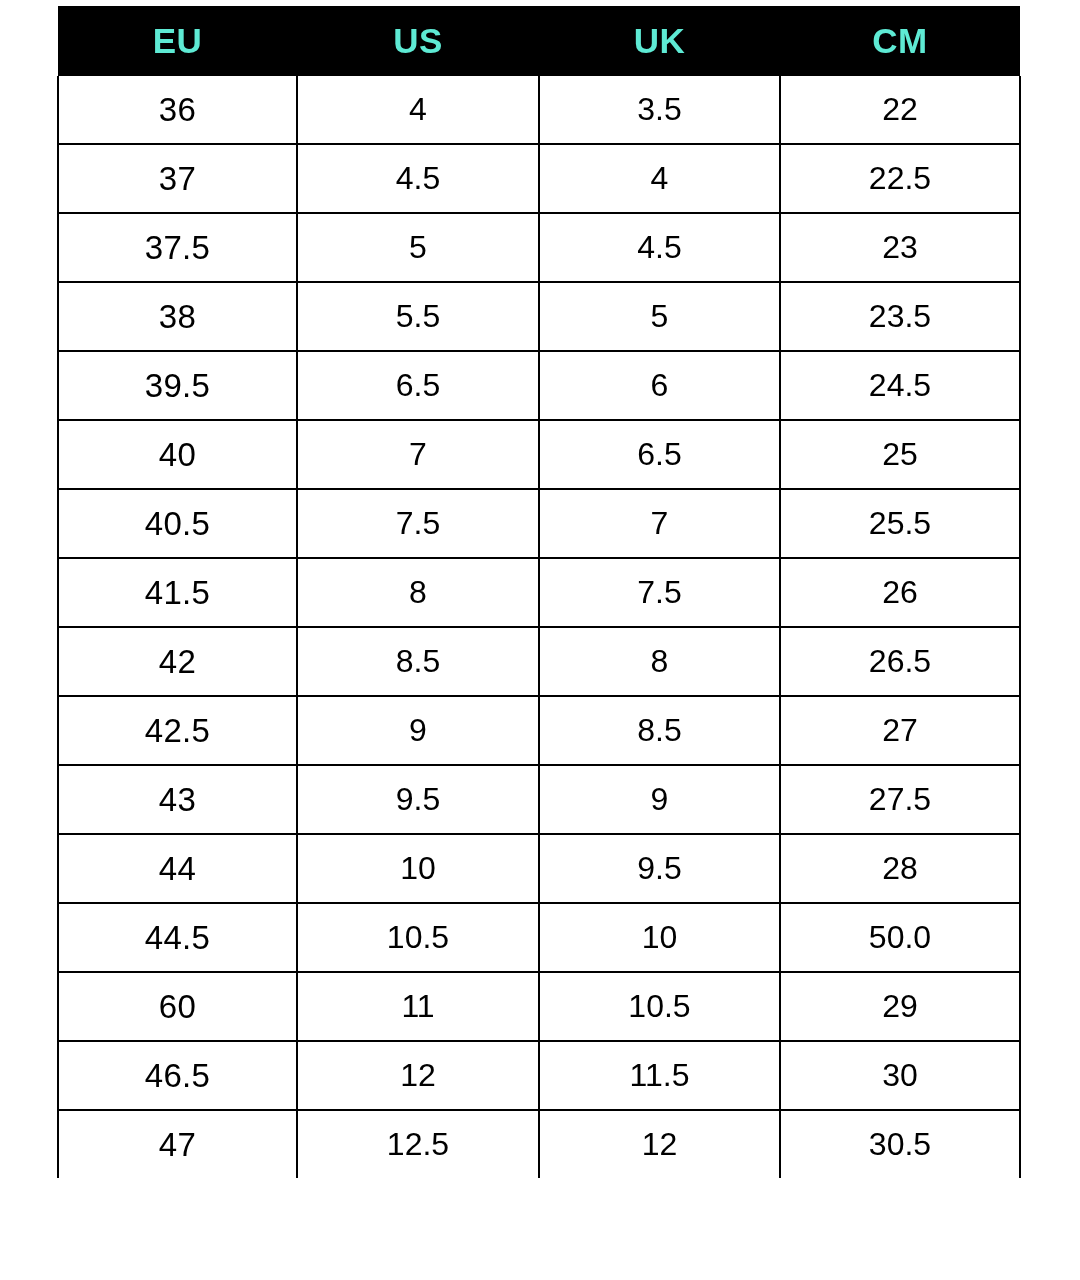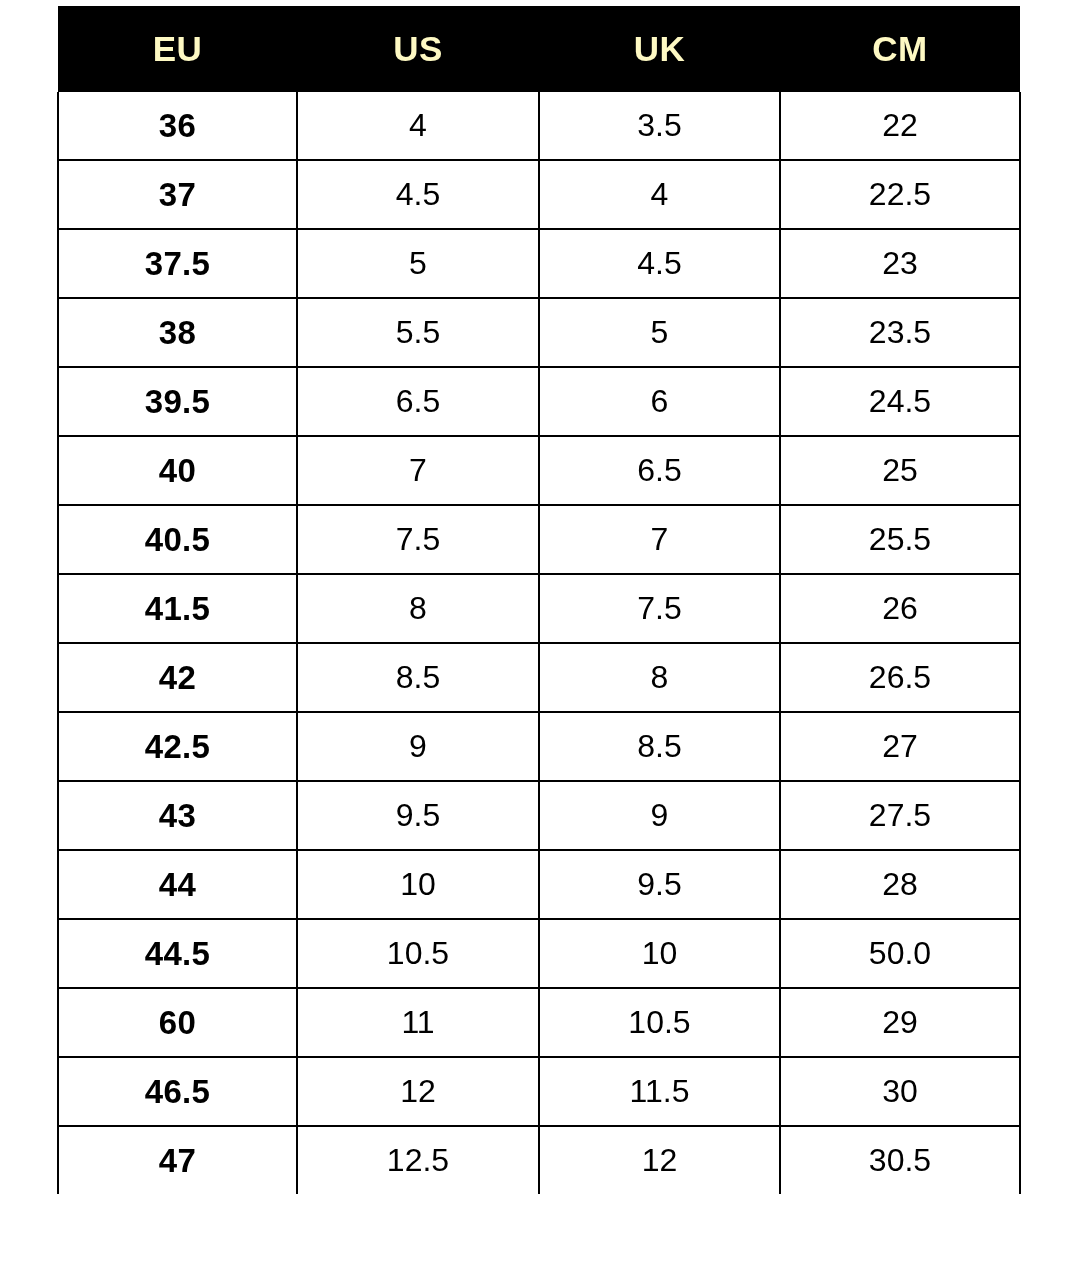--- a/index.html
+++ b/index.html
@@ -29,43 +29,43 @@
     border-collapse: collapse;
     table-layout: fixed;
   }
   table.size-table col.c-eu { width: 239px; }
   table.size-table col.c-us { width: 242px; }
   table.size-table col.c-uk { width: 241px; }
   table.size-table col.c-cm { width: 240px; }
 
   thead th {
     background: #000000;
-    color: #fef9c3;
+    color: #5eead4;
     height: 62px;
     font-size: 35px;
     font-weight: bold;
     letter-spacing: 0.5px;
     text-align: center;
     vertical-align: middle;
     border: none;
-    padding: 12px;
+    padding: 4px;
   }
   tbody td {
     height: 67px;
     text-align: center;
     vertical-align: middle;
     font-size: 32px;
     border-bottom: 2px solid #000000;
     border-right: 2px solid #000000;
     padding: 0;
     background: #ffffff;
   }
   tbody tr td:first-child {
     border-left: 2px solid #000000;
-    font-weight: bold;
+    font-weight: normal;
     font-size: 33px;
     letter-spacing: 0.3px;
   }
   tbody tr:last-child td {
     border-bottom: none;
   }
 </style>
 </head>
 <body>
 

